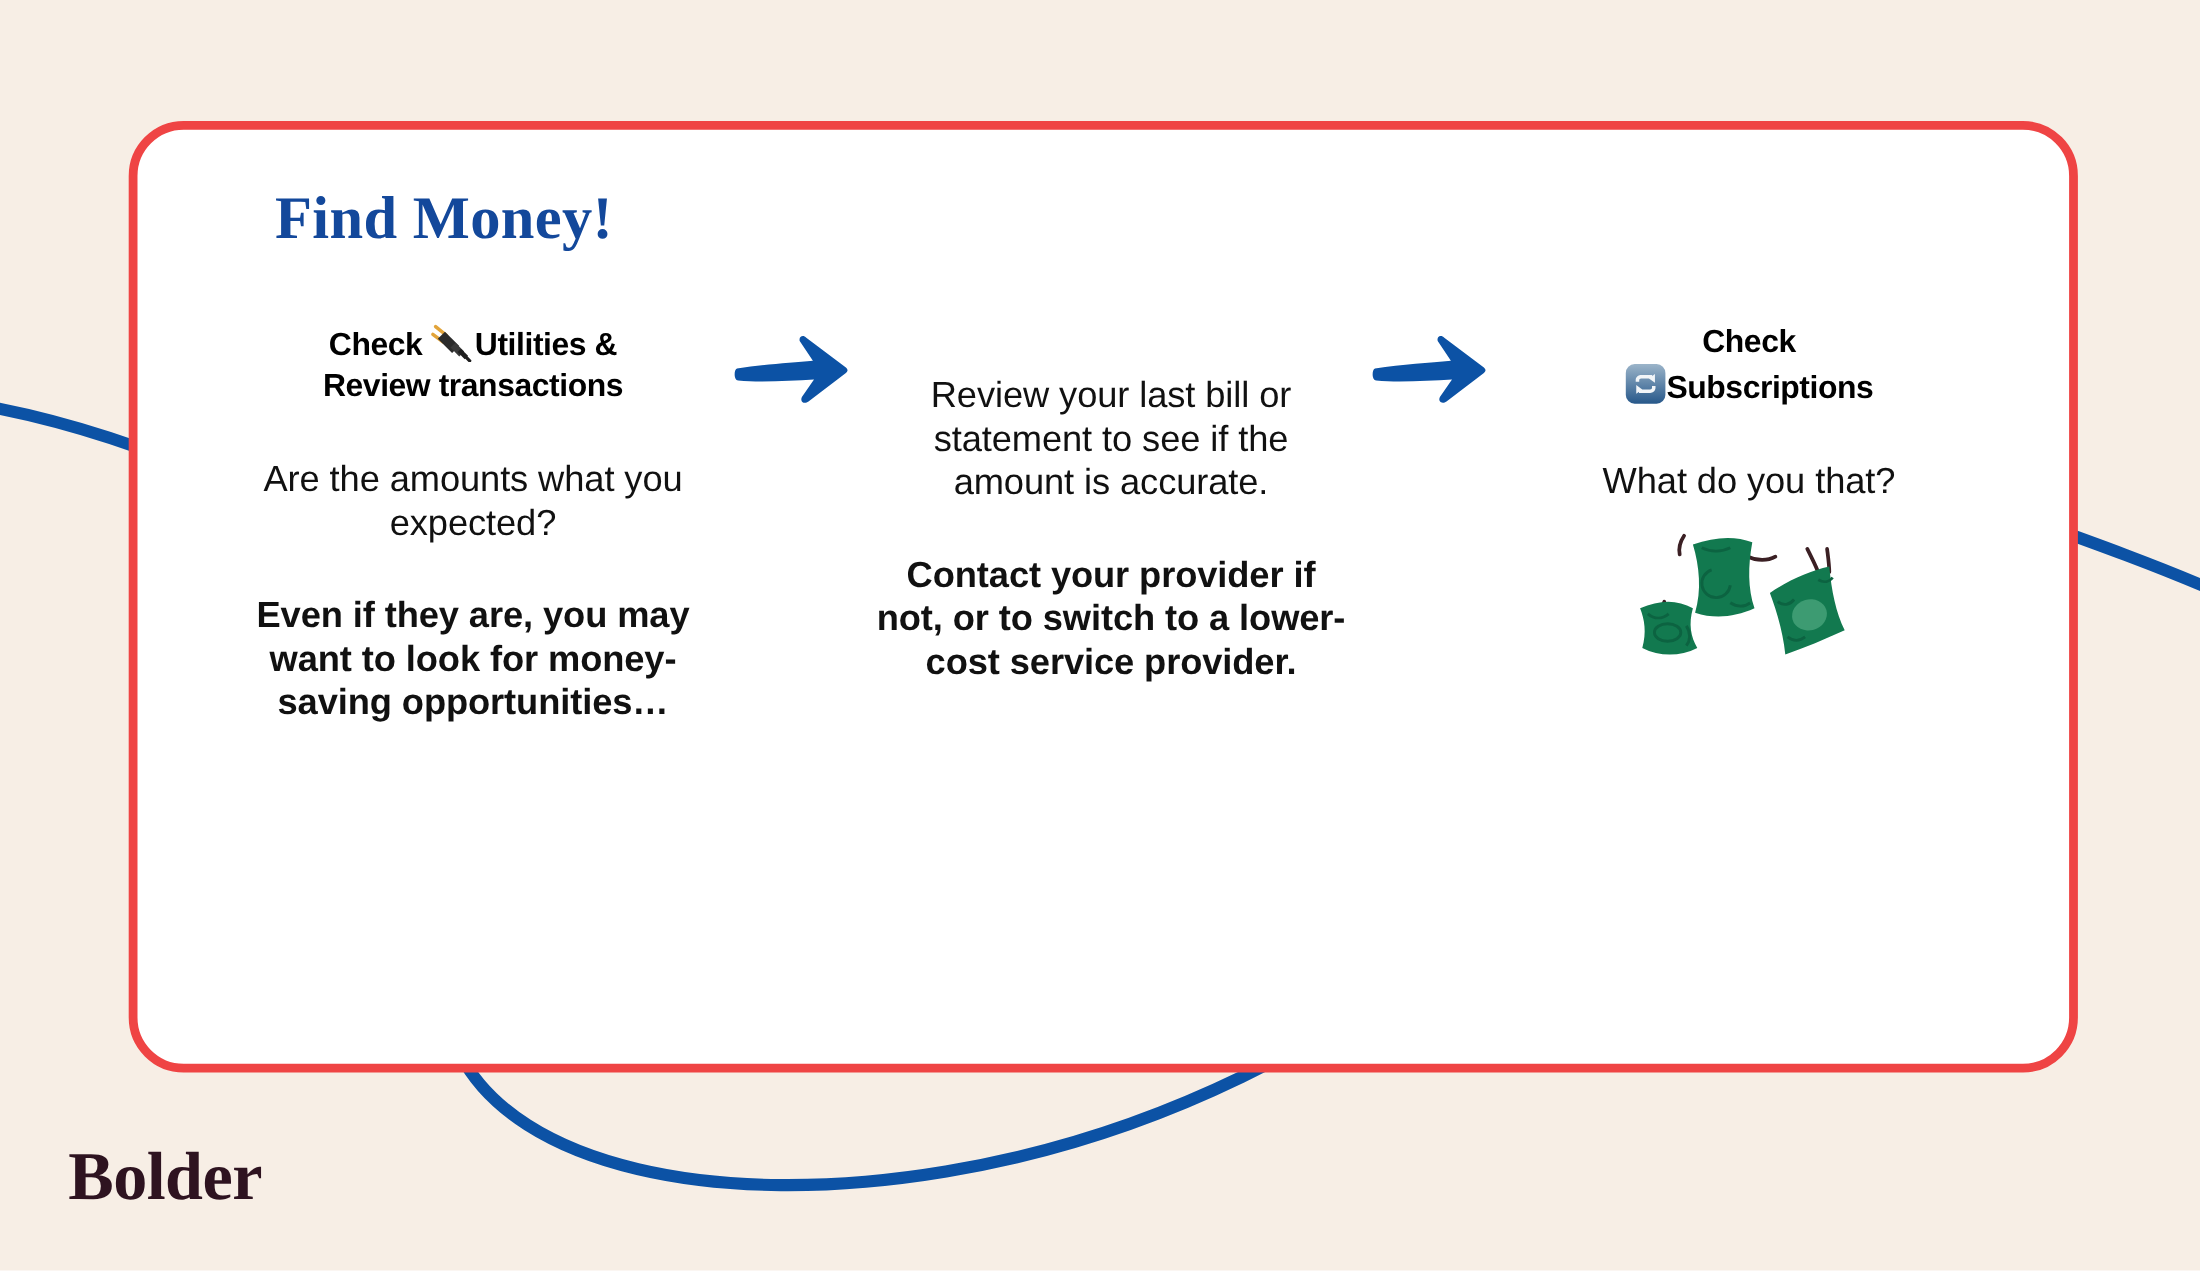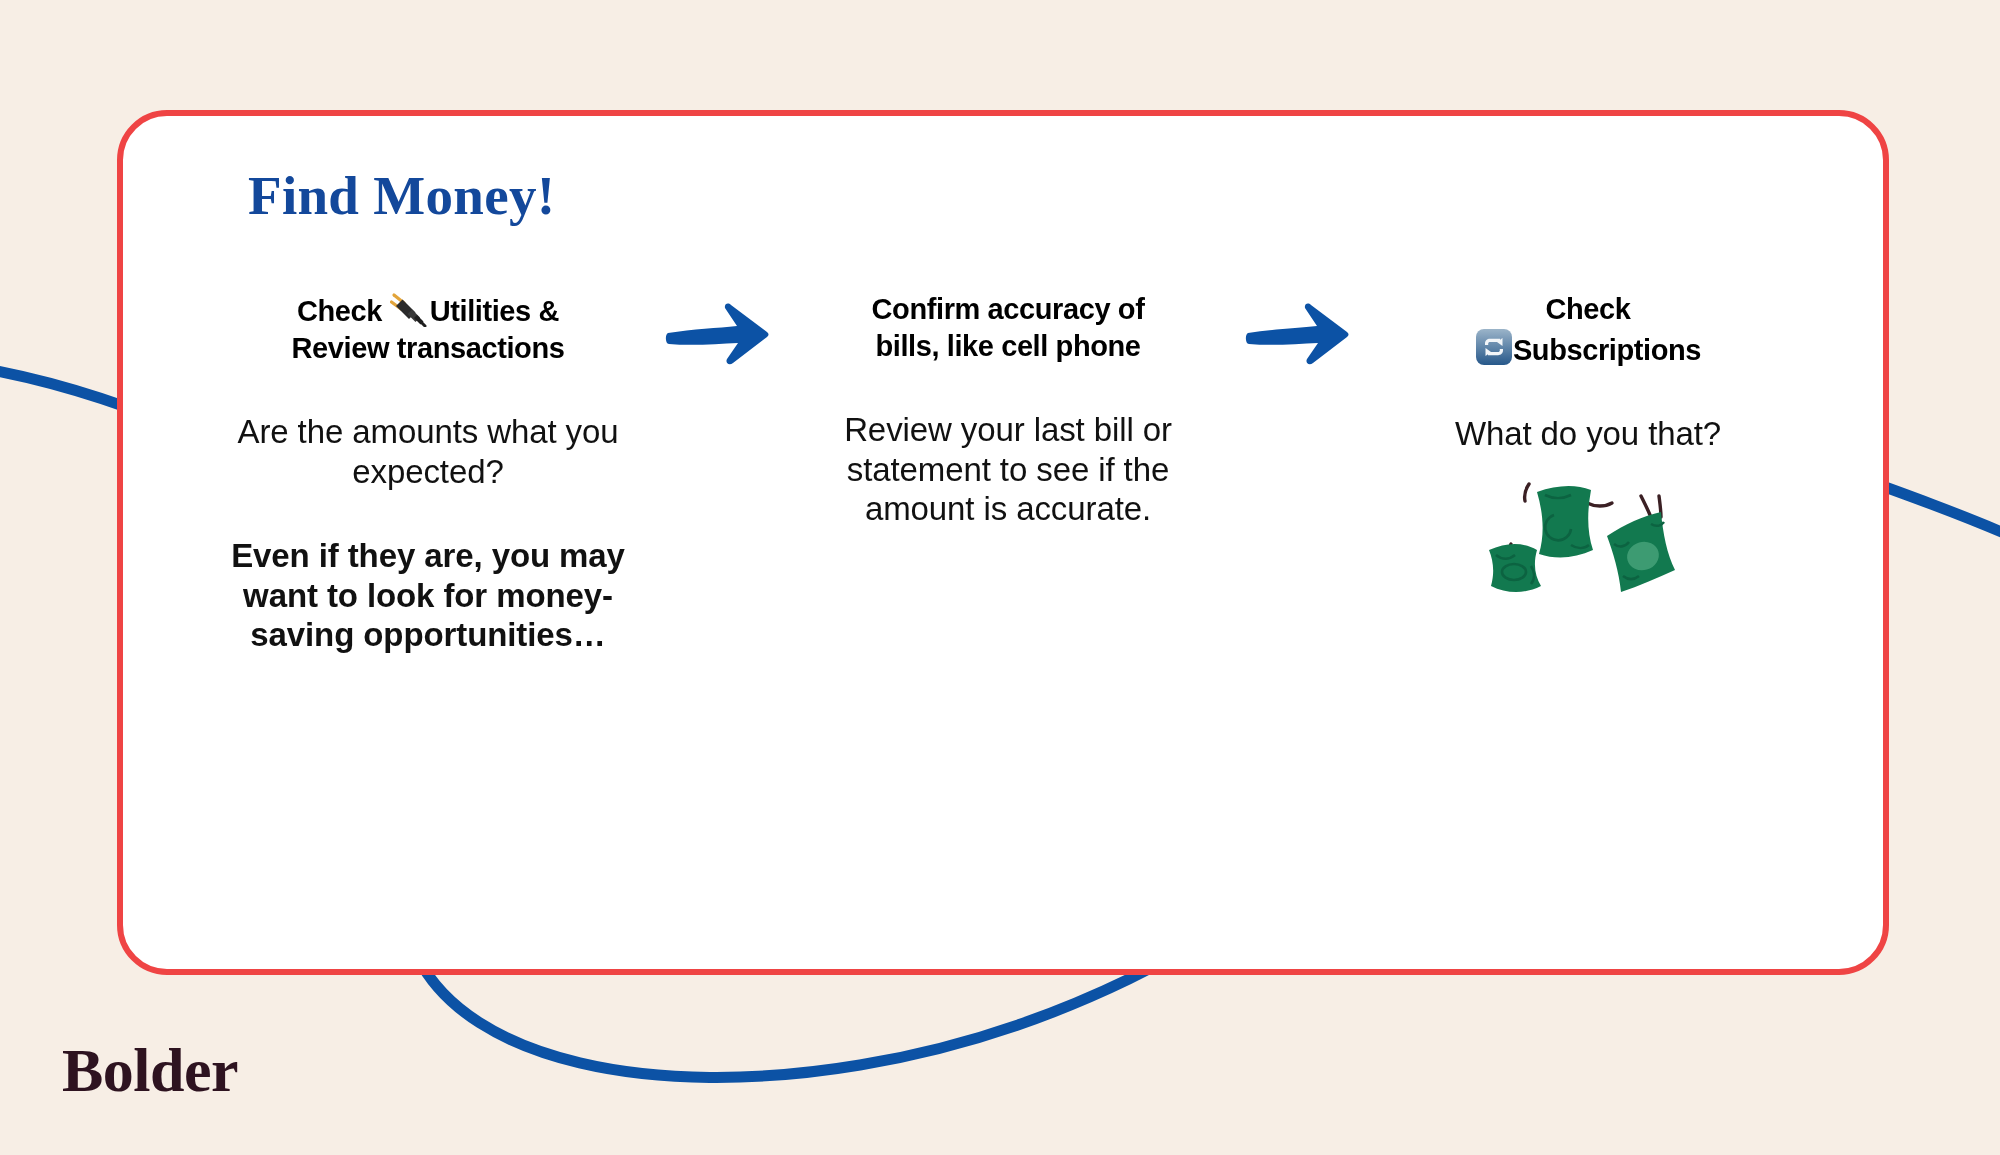--- a/index.html
+++ b/index.html
@@ -27,21 +27,21 @@
   }
 
   
   .card {
     position: absolute;
     left: 117px;
     top: 110px;
     width: 1772px;
     height: 865px;
     background: #FFFFFF;
-    border: 6px solid #ef4444;
+    border: 8px solid #ef4444;
     border-radius: 50px;
     z-index: 2;
   }
 
   .card-title {
     position: absolute;
     left: 125px;
     top: 48px;
     font-family: "Liberation Serif", "DejaVu Serif", serif;
     font-size: 55px;
@@ -170,27 +170,23 @@
 
     <div class="step-arrow">
       <svg width="110" height="70" viewBox="0 0 110 70" aria-hidden="true">
         <path d="M5 34 C 30 30, 55 29, 74 27 L 62 9 C 61 5, 65 3, 68 6 L 104 33
                  C 106 35, 106 36, 104 38 L 70 64 C 66 67, 62 64, 64 60 L 75 44
                  C 54 45, 28 47, 6 45 C 2 45, 2 35, 5 34 Z" fill="#0C52A5"></path>
       </svg>
     </div>
 
     <div class="step">
-      <div class="step-heading">
-        <span>Confirm accuracy of</span>
-        <br>
-        <span>bills, like cell phone</span>
-      </div>
       <div class="step-body">
         <p class="step-para">Review your last bill or statement to see if the amount is accurate.</p>
+        <p class="step-para">Contact your provider if not, or to switch to a lower-cost service provider.</p>
       </div>
     </div>
 
     <div class="step-arrow">
       <svg width="110" height="70" viewBox="0 0 110 70" aria-hidden="true">
         <path d="M5 34 C 30 30, 55 29, 74 27 L 62 9 C 61 5, 65 3, 68 6 L 104 33
                  C 106 35, 106 36, 104 38 L 70 64 C 66 67, 62 64, 64 60 L 75 44
                  C 54 45, 28 47, 6 45 C 2 45, 2 35, 5 34 Z" fill="#0C52A5"></path>
       </svg>
     </div>

